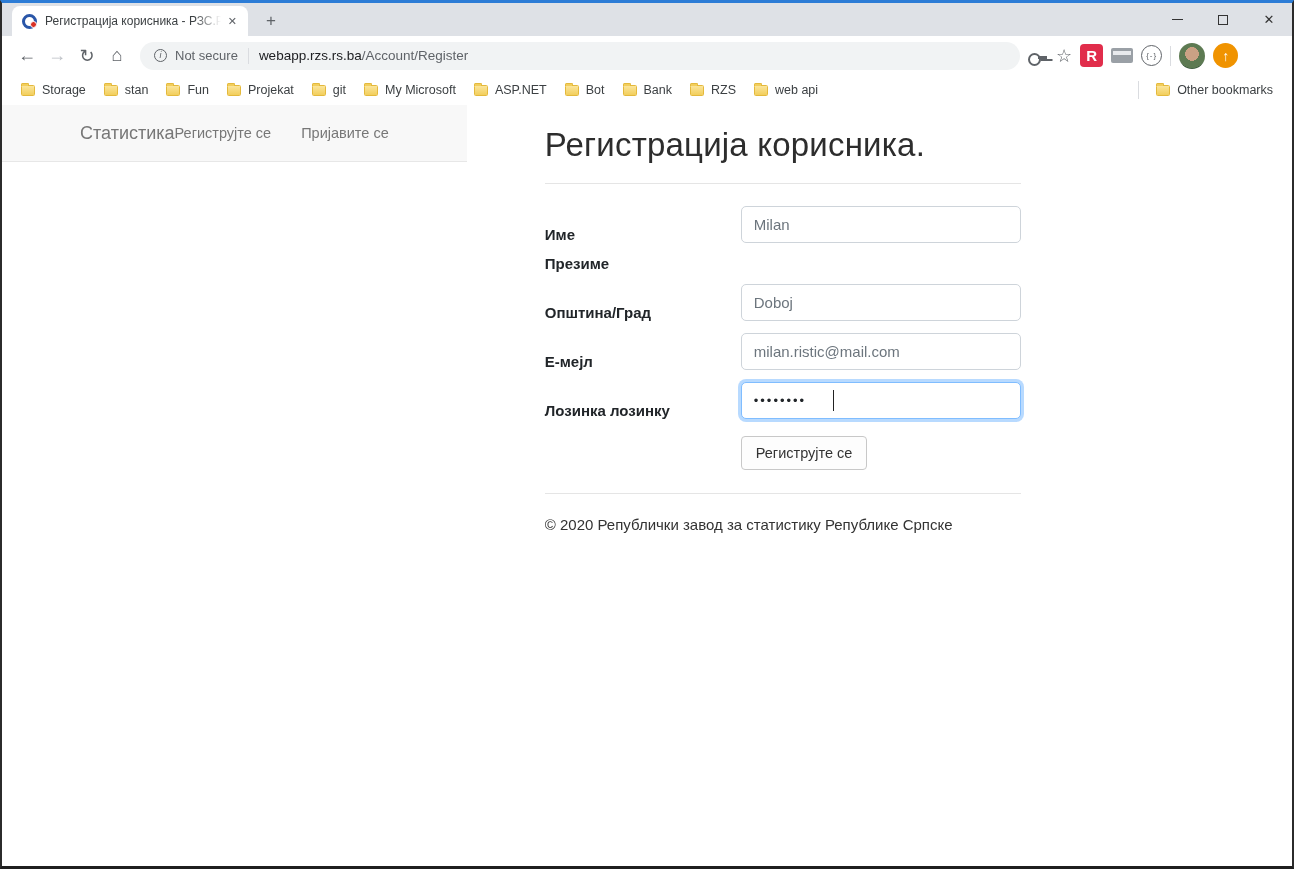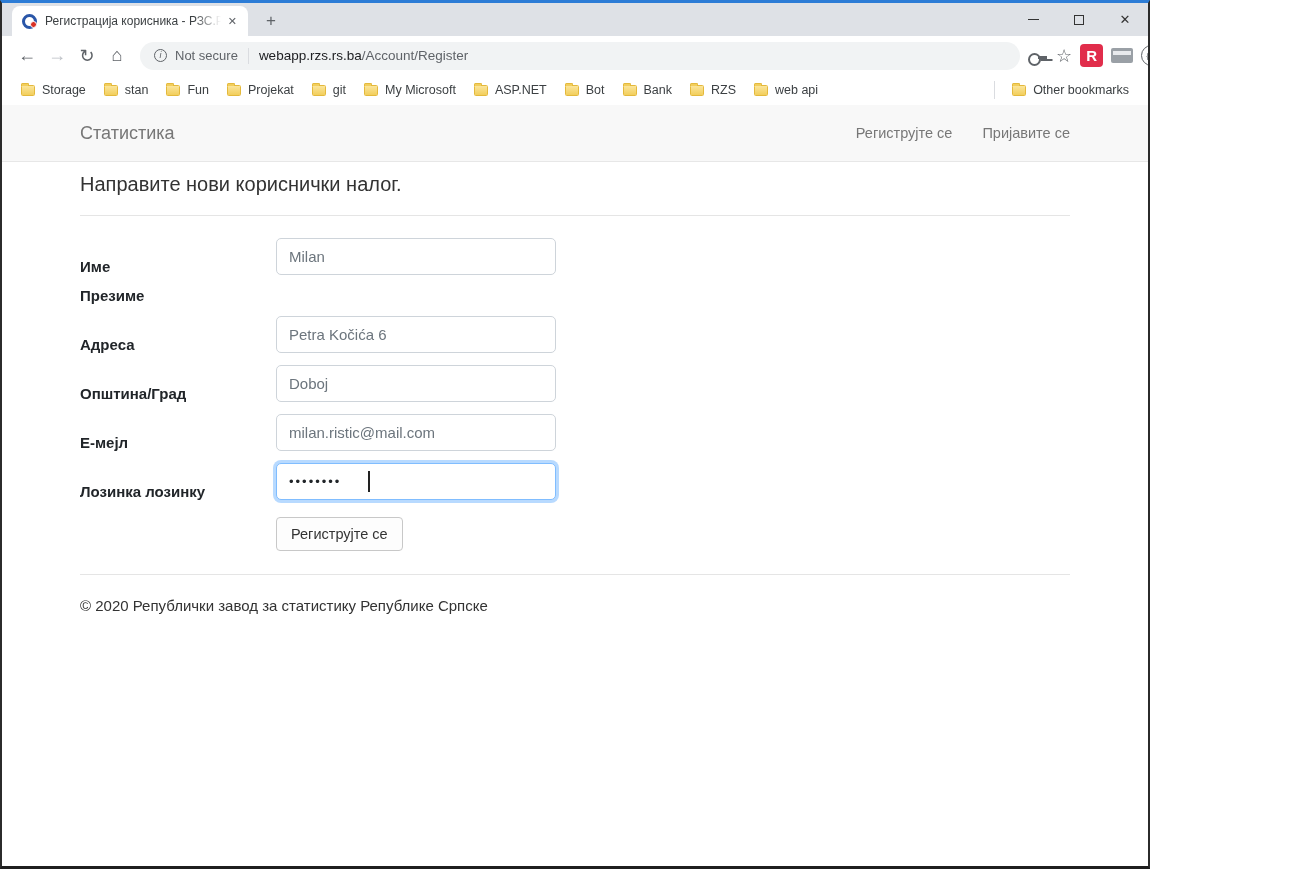--- a/index.html
+++ b/index.html
@@ -1,18 +1,18 @@
 <!DOCTYPE html>
 <html><head>
 <meta charset="utf-8">
 <style>
   * { margin:0; padding:0; box-sizing:border-box; }
   html,body { width:1294px; height:869px; font-family:"Liberation Sans", sans-serif; background:#fff; }
 
-  .window { width:1150px; height:869px; display:flex; flex-direction:column;
+  .window { width:1294px; height:869px; display:flex; flex-direction:column;
     border-left:2px solid #2b2b2b; border-right:2px solid #2b2b2b; border-bottom:3px solid #1f1f1f;
     border-top:3px solid #2c7cd6; overflow:hidden; }
 
   
   .titlebar { height:33px; background:#dee1e6; position:relative; flex:0 0 auto; }
   .tab { position:absolute; left:10px; top:3px; width:236px; height:30px; background:#fff;
     border-radius:8px 8px 0 0; display:flex; align-items:center; padding:0 8px 0 10px; }
   .favicon { width:15px; height:15px; border-radius:50%; border:3px solid #2a56a8; position:relative; flex:0 0 auto; }
   .favicon::after { content:""; position:absolute; right:-3px; top:4px; width:5px; height:5px;
     border-radius:50%; background:#d93025; border:1px solid #fff; }
@@ -63,21 +63,21 @@
   .bookmarks { height:30px; background:#fff; display:flex; align-items:center; padding:0 10px; flex:0 0 auto; }
   .bm-item { display:flex; align-items:center; gap:7px; padding:0 9px; font-size:12.5px; color:#3c4043; height:24px; }
   .folder-ic { width:14px; height:11px; background:linear-gradient(#fbe59a,#f2ce5c); border:1px solid #e4b93c;
     border-radius:1.5px; position:relative; flex:0 0 auto; }
   .folder-ic::before { content:""; position:absolute; left:-1px; top:-3px; width:6px; height:2px;
     background:#f2ce5c; border:1px solid #e4b93c; border-bottom:none; border-radius:1.5px 1.5px 0 0; }
   .bm-right { margin-left:auto; display:flex; align-items:center;padding-left:40px; }
   .bm-sep { width:1px; height:18px; background:#dadce0; margin-right:8px; }
 
   
-  .page { flex:1 1 auto; background:#fff; display:flex; flex-direction:column; overflow:hidden; }
+  .page { flex:1 1 auto; background:#fff; display:flex; flex-direction:row; overflow:hidden; }
   .site-nav { height:57px; background:#f8f8f8; border-bottom:1px solid #e7e7e7; display:flex;
     align-items:center; padding:0 78px; flex:0 0 auto; }
   .brand { font-size:18px; color:#777; }
   .site-links { margin-left:auto; display:flex; gap:30px; }
   .site-link { font-size:14.5px; color:#777; }
 
   .container { padding:0 78px; }
   h1.page-title { font-size:33px; font-weight:400; color:#2d2d2d; margin-top:21px; letter-spacing:.2px; }
   p.lead { font-size:20px; color:#333; margin-top:11px; }
   hr.rule { border:none; border-top:1px solid #e5e5e5; margin-top:19px; }
@@ -204,34 +204,30 @@
   <div class="page">
     <div class="site-nav">
       <span class="brand">Статистика</span>
       <div class="site-links">
         <span class="site-link">Региструјте се</span>
         <span class="site-link">Пријавите се</span>
       </div>
     </div>
 
     <div class="container">
-      <p class="lead">Направите нови кориснички налог.</p>
+      <h1 class="page-title">Регистрација корисника.</h1>
       <hr class="rule">
 
       <form class="reg-form">
         <div class="form-row">
           <label class="field-label">Име</label>
           <div class="input-wrap"><input class="form-input" type="text" value="Milan" style=""></div>
         </div>
         <div class="form-row">
           <label class="field-label">Презиме</label>
-        </div>
-        <div class="form-row">
-          <label class="field-label">Адреса</label>
-          <div class="input-wrap"><input class="form-input" type="text" value="Petra Kočića 6" style=""></div>
         </div>
         <div class="form-row">
           <label class="field-label">Општина/Град</label>
           <div class="input-wrap"><input class="form-input" type="text" value="Doboj" style=""></div>
         </div>
         <div class="form-row">
           <label class="field-label">Е-мејл</label>
           <div class="input-wrap"><input class="form-input" type="text" value="milan.ristic@mail.com" style=""></div>
         </div>
         <div class="form-row">

